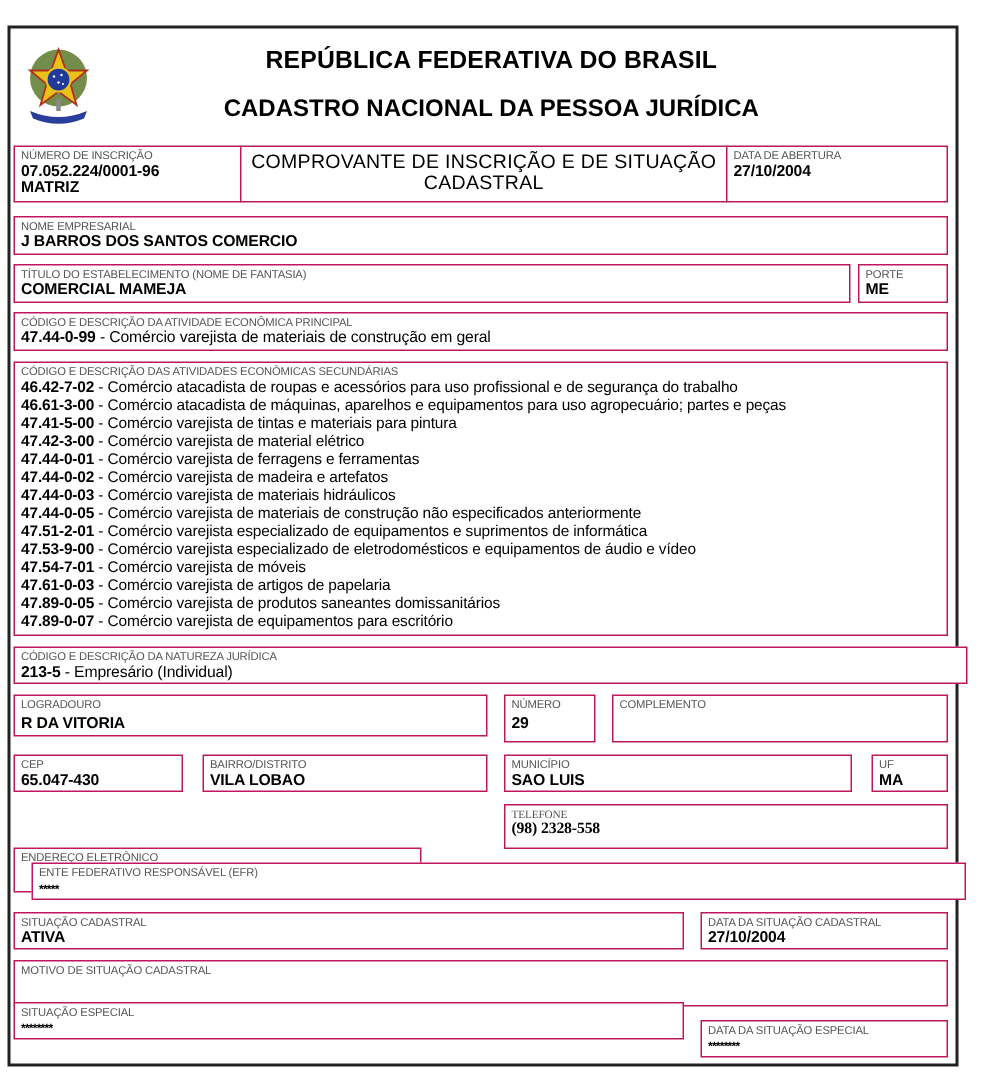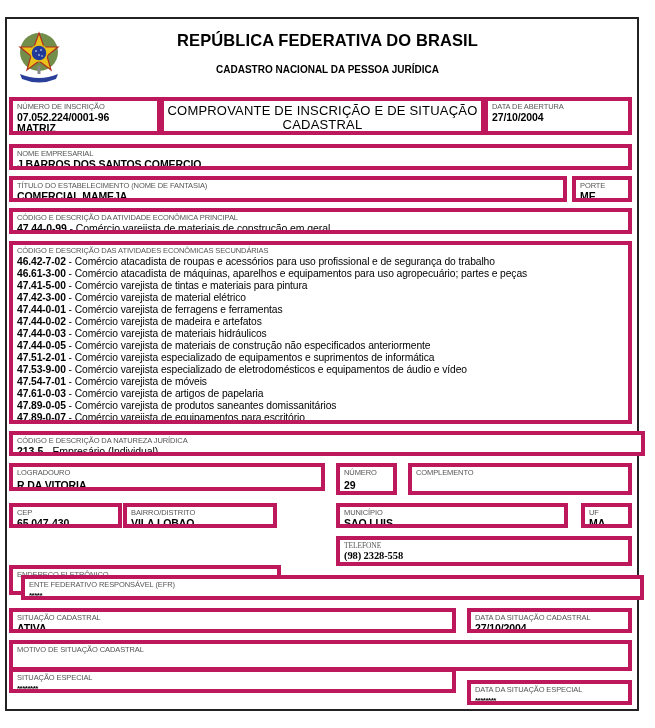--- a/index.html
+++ b/index.html
@@ -1,30 +1,30 @@
 <!DOCTYPE html>
 <html><head>
 <meta charset="utf-8">
 <style>
   html, body { margin: 0; padding: 0; background: #ffffff; }
   body { width: 655px; height: 728px; position: relative; overflow: hidden;
          font-family: "Liberation Sans", sans-serif; color: #000; }
   .frame { position: absolute; left: 5px; top: 17px; width: 634px; height: 694px;
            border: 2px solid #222; box-sizing: border-box; }
-  .box { position: absolute; border: 4px solid #be185d; box-sizing: border-box; background: #fff; overflow: hidden; }
+  .box { position: absolute; border: 1px solid #be185d; box-sizing: border-box; background: #fff; overflow: hidden; }
   .lbl { position: absolute; left: 4px; top: 1px; font-size: 7.5px; color: #555; white-space: nowrap;
          letter-spacing: -0.1px; }
   .val { position: absolute; left: 4px; top: 10px; font-size: 10.5px; font-weight: bold; white-space: nowrap;
          letter-spacing: -0.1px; }
   .val2 { position: absolute; left: 4px; top: 21px; font-size: 10.5px; font-weight: bold; white-space: nowrap; }
   .stars { position: absolute; left: 4px; top: 12px; font-size: 8px; font-weight: bold; letter-spacing: -0.5px; }
   .title1 { position: absolute; left: 0; width: 655px; top: 31px; text-align: center;
             font-size: 16.5px; font-weight: bold; letter-spacing: 0.1px; }
   .title2 { position: absolute; left: 0; width: 655px; top: 64px; text-align: center;
-            font-size: 10px; font-weight: bold; }
+            font-size: 16px; font-weight: bold; }
   .comp { position: absolute; left: 0; right: 0; top: 3px; text-align: center; font-size: 13px; line-height: 14px;
           font-weight: normal; letter-spacing: 0.2px; }
   .sec-list { position: absolute; left: 4px; top: 11px; margin: 0; padding: 0; list-style: none; }
   .sec-list li { font-size: 10.3px; font-weight: bold; line-height: 12px; white-space: nowrap; letter-spacing: -0.1px; }
   .sec-list li .desc { font-weight: normal; }
   .main-val .desc { font-weight: normal; }
   .emblem { position: absolute; left: 16px; top: 30px; width: 46px; height: 54px; }
 </style>
 </head>
 <body>
@@ -116,21 +116,21 @@
 </div>
 <div class="box" style="left:408px;top:463px;width:224px;height:32px;">
   <span class="lbl">COMPLEMENTO</span>
   <span class="val" style="top:12px"></span>
 </div>
 
 <div class="box" style="left:9px;top:503px;width:113px;height:25px;">
   <span class="lbl">CEP</span>
   <span class="val">65.047-430</span>
 </div>
-<div class="box" style="left:123px;top:503px;width:154px;height:25px;">
+<div class="box" style="left:135px;top:503px;width:190px;height:25px;">
   <span class="lbl">BAIRRO/DISTRITO</span>
   <span class="val">VILA LOBAO</span>
 </div>
 <div class="box" style="left:336px;top:503px;width:232px;height:25px;">
   <span class="lbl">MUNICÍPIO</span>
   <span class="val">SAO LUIS</span>
 </div>
 <div class="box" style="left:581px;top:503px;width:51px;height:25px;">
   <span class="lbl">UF</span>
   <span class="val">MA</span>

